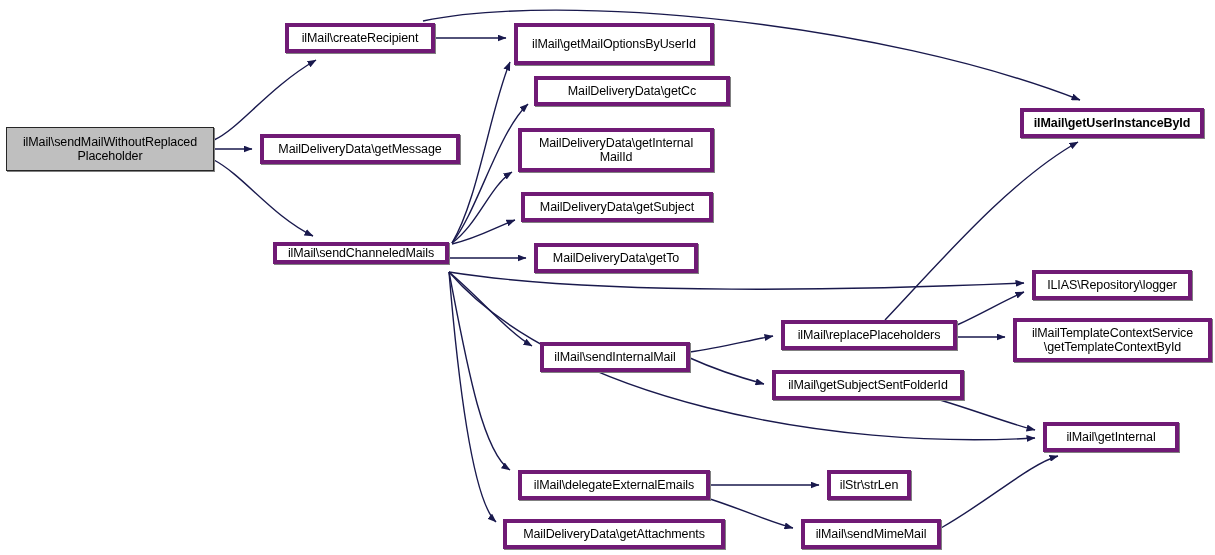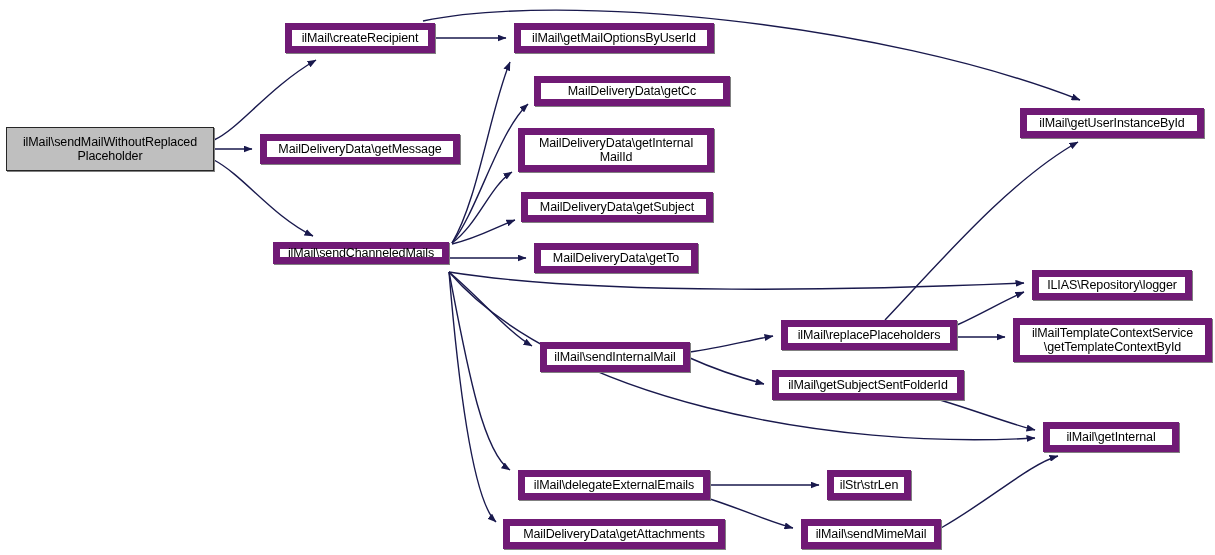--- a/index.html
+++ b/index.html
@@ -21,21 +21,21 @@
     position: absolute;
     left: 0;
     top: 0;
     width: 1215px;
     height: 555px;
     pointer-events: none;
   }
   .gnode {
     position: absolute;
     box-sizing: border-box;
-    border: 7px solid #701a75;
+    border: 4px solid #701a75;
     background: #ffffff;
     color: #000000;
     font-size: 12.5px;
     line-height: 14px;
     display: flex;
     align-items: center;
     justify-content: center;
     text-align: center;
     white-space: pre-line;
     letter-spacing: -0.1px;
@@ -83,29 +83,29 @@
         <path d="M 940 400 C 980 412 1010 424 1035 430" fill="none" stroke="#19194d" stroke-width="1.4" marker-end="url(#arrowhead)"></path>
         <path d="M 710 485 L 819 485" fill="none" stroke="#19194d" stroke-width="1.4" marker-end="url(#arrowhead)"></path>
         <path d="M 710 499 C 744 510 770 522 793 528" fill="none" stroke="#19194d" stroke-width="1.4" marker-end="url(#arrowhead)"></path>
         <path d="M 941 528 C 990 500 1030 464 1058 456" fill="none" stroke="#19194d" stroke-width="1.4" marker-end="url(#arrowhead)"></path>
       </g>
   </svg>
   <div id="node-group">
       <div class="gnode shadowed highlight" style="left: 6px; top: 127px; width: 208px; height: 44px;">ilMail\sendMailWithoutReplaced
 Placeholder</div>
       <div class="gnode shadowed" style="left: 285px; top: 23px; width: 150px; height: 30px;">ilMail\createRecipient</div>
-      <div class="gnode shadowed" style="left: 514px; top: 23px; width: 200px; height: 30px;">ilMail\getMailOptionsByUserId</div>
+      <div class="gnode shadowed" style="left: 514px; top: 23px; width: 200px; height: 42px;">ilMail\getMailOptionsByUserId</div>
       <div class="gnode shadowed" style="left: 260px; top: 134px; width: 200px; height: 30px;">MailDeliveryData\getMessage</div>
       <div class="gnode shadowed" style="left: 534px; top: 76px; width: 196px; height: 30px;">MailDeliveryData\getCc</div>
       <div class="gnode shadowed" style="left: 518px; top: 128px; width: 196px; height: 44px;">MailDeliveryData\getInternal
 MailId</div>
       <div class="gnode shadowed" style="left: 521px; top: 192px; width: 192px; height: 30px;">MailDeliveryData\getSubject</div>
       <div class="gnode shadowed" style="left: 534px; top: 243px; width: 164px; height: 30px; text-align: right;">MailDeliveryData\getTo</div>
       <div class="gnode shadowed" style="left: 273px; top: 242px; width: 176px; height: 22px;">ilMail\sendChanneledMails</div>
-      <div class="gnode shadowed" style="left: 1020px; top: 108px; width: 184px; height: 30px;">ilMail\getUserInstanceById</div>
+      <div class="gnode shadowed" style="left: 1020px; top: 108px; width: 184px; height: 30px; font-weight: bold;">ilMail\getUserInstanceById</div>
       <div class="gnode shadowed" style="left: 1032px; top: 270px; width: 160px; height: 30px;">ILIAS\Repository\logger</div>
       <div class="gnode shadowed" style="left: 781px; top: 320px; width: 176px; height: 30px;">ilMail\replacePlaceholders</div>
       <div class="gnode shadowed" style="left: 1013px; top: 318px; width: 199px; height: 44px;">ilMailTemplateContextService
 \getTemplateContextById</div>
       <div class="gnode shadowed" style="left: 540px; top: 342px; width: 150px; height: 30px;">ilMail\sendInternalMail</div>
       <div class="gnode shadowed" style="left: 772px; top: 370px; width: 192px; height: 30px;">ilMail\getSubjectSentFolderId</div>
       <div class="gnode shadowed" style="left: 1043px; top: 422px; width: 136px; height: 30px;">ilMail\getInternal</div>
       <div class="gnode shadowed" style="left: 518px; top: 470px; width: 192px; height: 30px;">ilMail\delegateExternalEmails</div>
       <div class="gnode shadowed" style="left: 827px; top: 470px; width: 84px; height: 30px; text-align: center;">ilStr\strLen</div>
       <div class="gnode shadowed" style="left: 503px; top: 519px; width: 222px; height: 30px;">MailDeliveryData\getAttachments</div>

